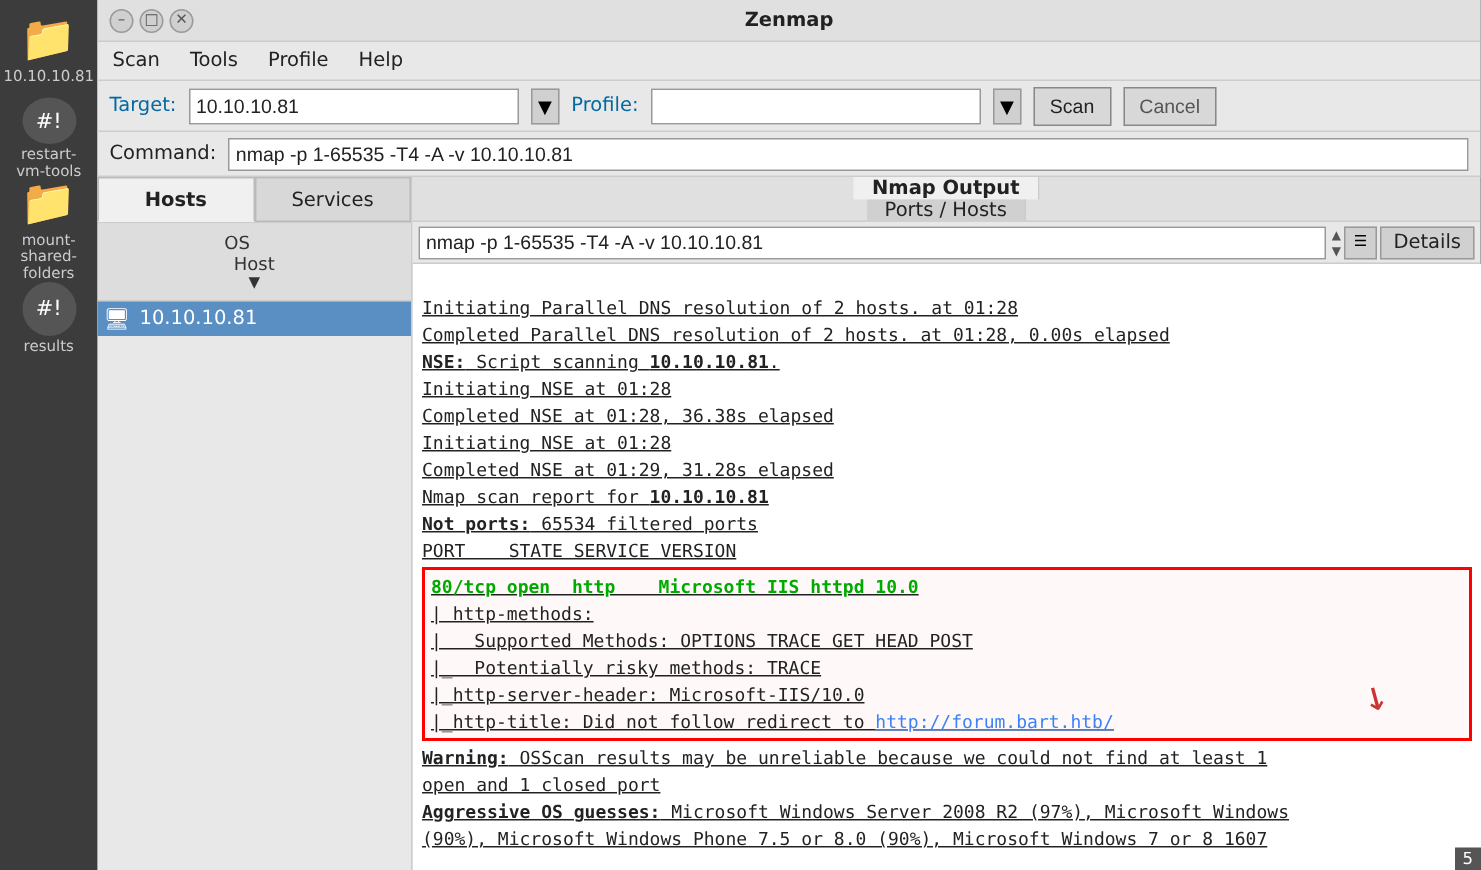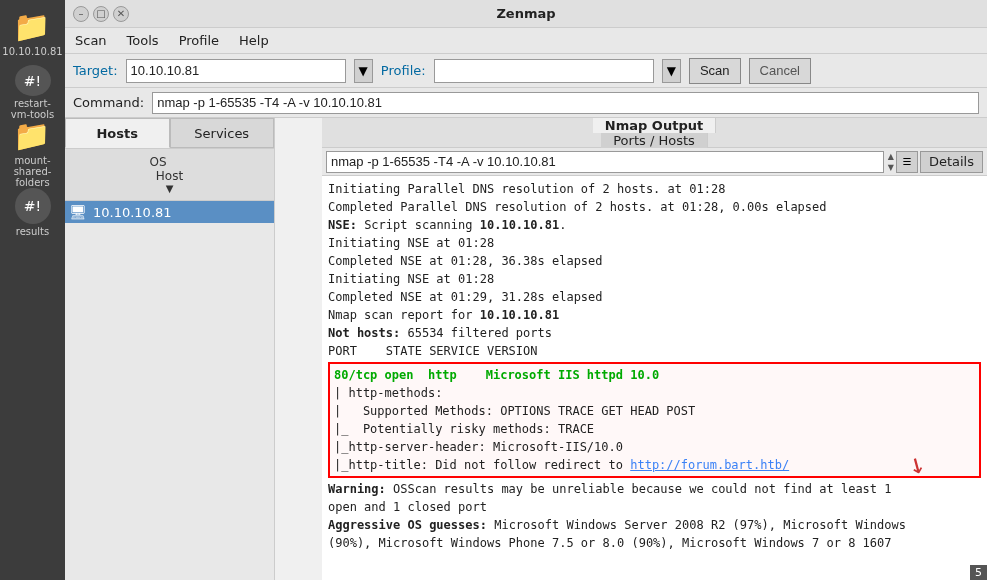--- a/index.html
+++ b/index.html
@@ -188,21 +188,20 @@
       border: 1px solid #999;
       background: white;
       color: #222;
     }
 
     
     .content {
       flex: 1;
       display: flex;
       overflow: hidden;
-      gap: 47px;
     }
 
     
     .left-panel {
       width: 210px;
       background: #e8e8e8;
       border-right: 1px solid #ccc;
       display: flex;
       flex-direction: column;
     }
@@ -347,22 +346,23 @@
     }
 
     
     .output-text {
       flex: 1;
       overflow-y: auto;
       background: #ffffff;
       font-family: 'DejaVu Sans Mono', 'Courier New', monospace;
       font-size: 12px;
       color: #222;
-      padding: 4px 6px;
+      padding: 20px 6px;
       position: relative;
+      text-decoration: underline;
     }
     .output-text .line { white-space: pre; line-height: 1.5; }
     .output-text .bold { font-weight: bold; }
     .output-text .green { color: #00aa00; }
     .output-text .link { color: #3b82f6; text-decoration: underline; }
     .highlight-box {
       border: 2px solid red;
       background: #fff8f8;
       padding: 2px 4px;
       margin: 2px 0;
@@ -487,21 +487,21 @@
 
         <div class="output-text">
           <div class="line">Initiating Parallel DNS resolution of 2 hosts. at 01:28</div>
           <div class="line">Completed Parallel DNS resolution of 2 hosts. at 01:28, 0.00s elapsed</div>
           <div class="line"><span class="bold">NSE:</span> Script scanning <span class="bold">10.10.10.81</span>.</div>
           <div class="line">Initiating NSE at 01:28</div>
           <div class="line">Completed NSE at 01:28, 36.38s elapsed</div>
           <div class="line">Initiating NSE at 01:28</div>
           <div class="line">Completed NSE at 01:29, 31.28s elapsed</div>
           <div class="line">Nmap scan report for <span class="bold">10.10.10.81</span></div>
-          <div class="line"><span class="bold">Not hosts:</span> 65534 filtered ports</div>
+          <div class="line"><span class="bold">Not ports:</span> 65534 filtered ports</div>
           <div class="line">PORT    STATE SERVICE VERSION</div>
 
           <div class="highlight-box">
             <div class="line"><span class="bold green">80/tcp open  http    Microsoft IIS httpd 10.0</span></div>
             <div class="line">| http-methods:</div>
             <div class="line">|   Supported Methods: OPTIONS TRACE GET HEAD POST</div>
             <div class="line">|_  Potentially risky methods: TRACE</div>
             <div class="line">|_http-server-header: Microsoft-IIS/10.0</div>
             <div class="line">|_http-title: Did not follow redirect to <span class="link">http://forum.bart.htb/</span></div>
             <div class="arrow-indicator">↘</div>

